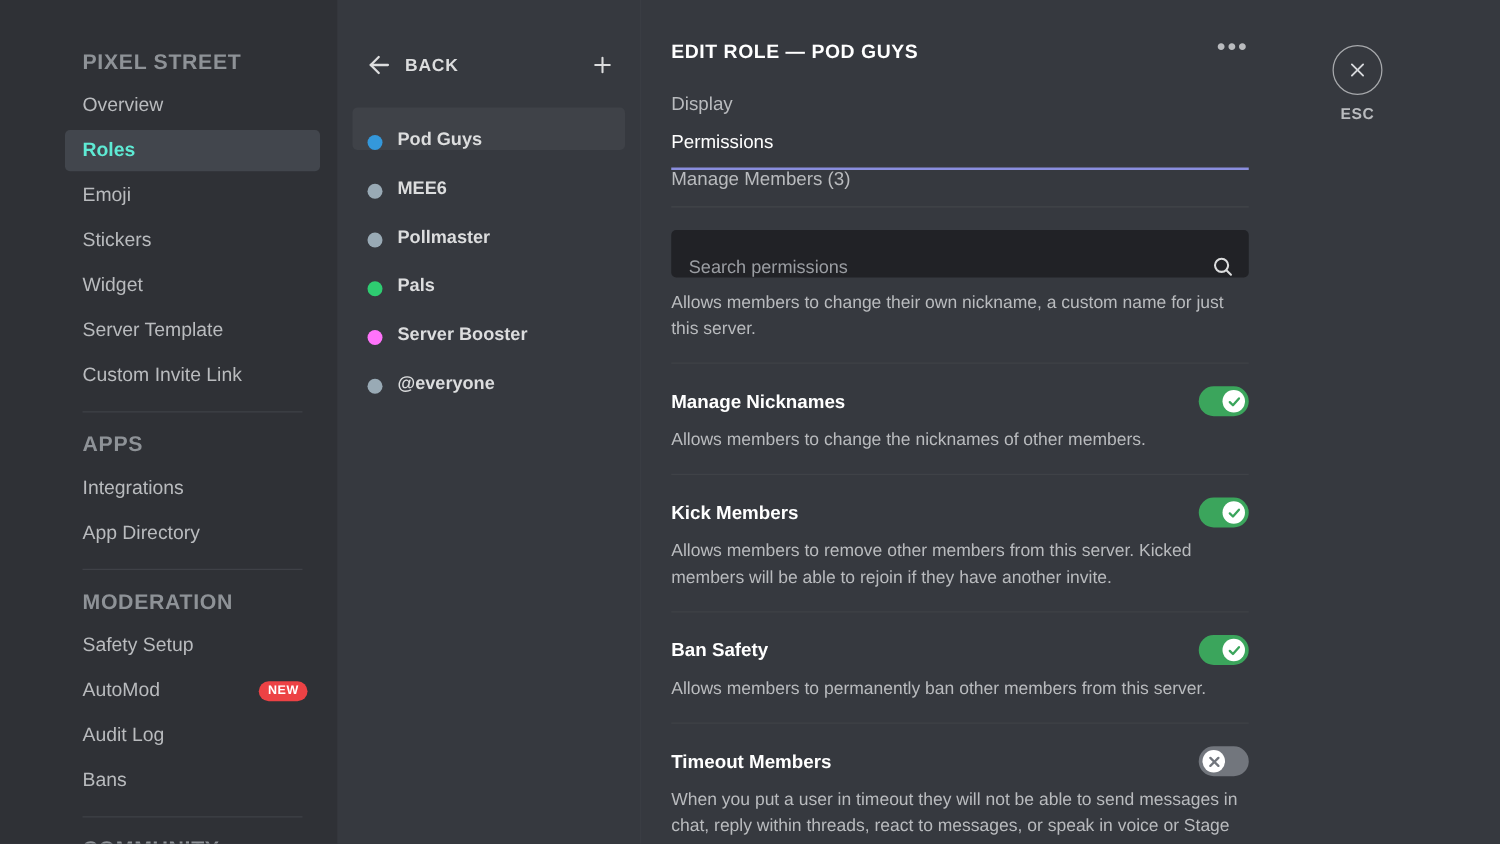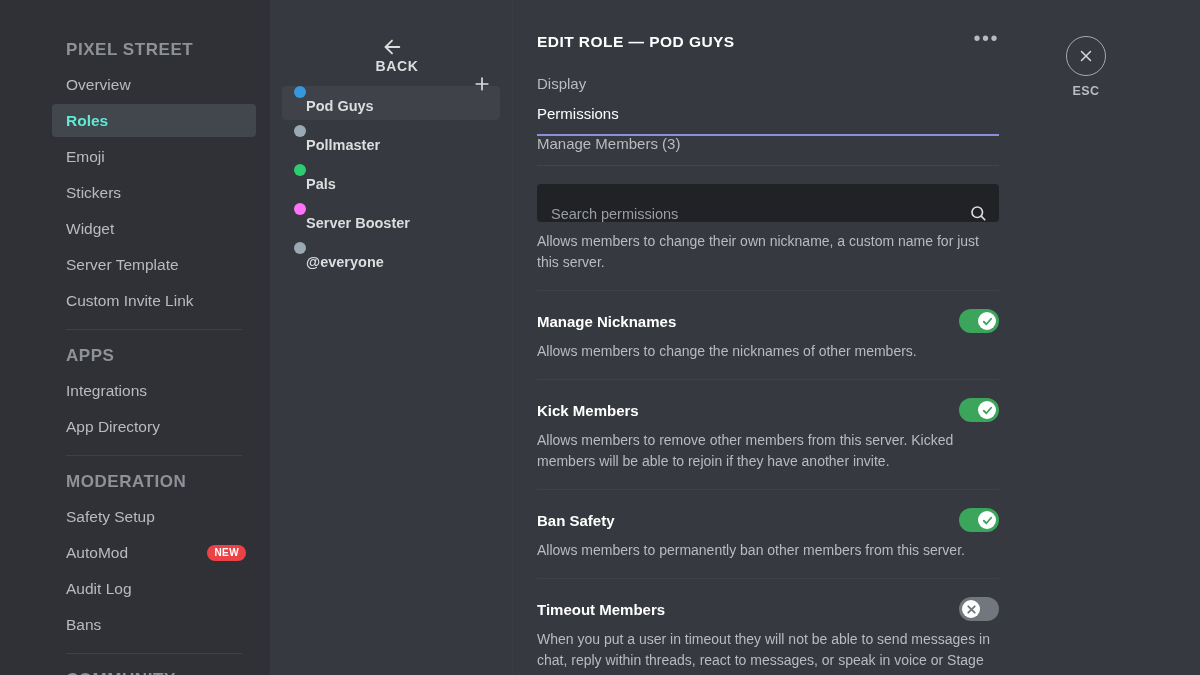--- a/index.html
+++ b/index.html
@@ -39,33 +39,32 @@
     letter-spacing:.4px; padding:2px 7px 3px; border-radius:9px;
   }
 
   
   .rolespanel {
     width:242px; height:675px; flex:0 0 242px;
     background:#36393f; padding:36px 12px 0 12px;
   }
   .roles-top {
     display:flex; align-items:center; height:32px;
-    padding:0 8px 0 10px; margin-bottom:18px;flex-direction:column;
+    padding:0 8px 0 10px; margin-bottom:18px;
   }
   .back-arrow { color:#dcddde; width:22px; height:22px; display:block; cursor:pointer; }
   .back-label {
     color:#dcddde; font-size:14px; font-weight:bold; letter-spacing:.6px;
     margin-left:10px; text-transform:uppercase; cursor:pointer;
   }
   .plus-btn { margin-left:auto; color:#dcddde; cursor:pointer; width:20px; height:20px; }
   .role-item {
-    display:flex; align-items:flex-start; height:34px;
+    display:flex; align-items:flex-end; height:34px;
     padding:0 12px; border-radius:4px; margin-bottom:5px;
     cursor:pointer;
-    flex-direction:column;
   }
   .role-item.active { background:#3f4248; }
   .role-dot { width:12px; height:12px; border-radius:50%; flex:0 0 12px; }
   .role-name { color:#dcddde; font-size:14.5px; font-weight:600; margin-left:12px; }
 
   
   .main {
     flex:1 1 auto; height:675px; background:#36393f;
     border-left:1px solid #3a3d43;
     padding:33px 0 0 24px; position:relative; overflow:hidden;
@@ -204,20 +203,24 @@
         </svg>
       </span>
     </div>
     <div id="roles-list">
         <div class="role-item active">
           <span class="role-dot" style="background: rgb(52, 152, 219);"></span>
           <span class="role-name">Pod Guys</span>
         </div>
         <div class="role-item">
           <span class="role-dot" style="background: rgb(153, 170, 181);"></span>
+          <span class="role-name">MEE6</span>
+        </div>
+        <div class="role-item">
+          <span class="role-dot" style="background: rgb(153, 170, 181);"></span>
           <span class="role-name">Pollmaster</span>
         </div>
         <div class="role-item">
           <span class="role-dot" style="background: rgb(46, 204, 113);"></span>
           <span class="role-name">Pals</span>
         </div>
         <div class="role-item">
           <span class="role-dot" style="background: rgb(255, 115, 250);"></span>
           <span class="role-name">Server Booster</span>
         </div>

